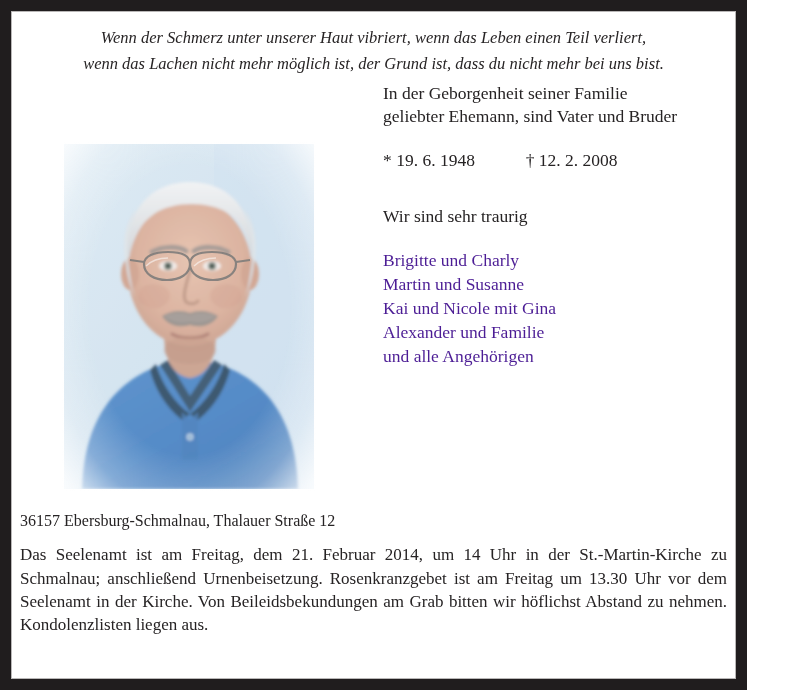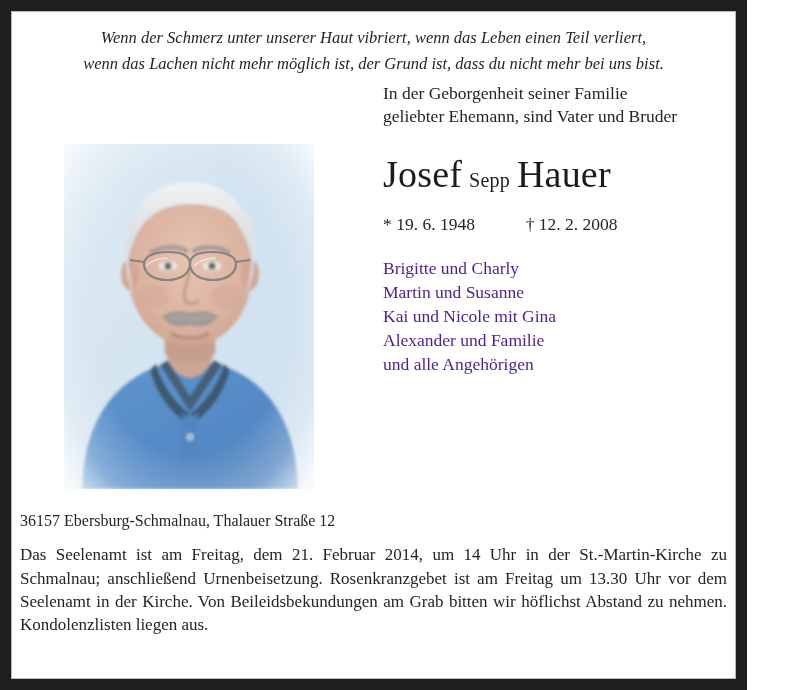--- a/index.html
+++ b/index.html
@@ -254,32 +254,30 @@
         </div>
         <div class="photo-fade"></div>
       </div>
 
       <div class="textcol">
         <div class="intro">
           <span class="iline">In der Geborgenheit seiner Familie</span>
           <span class="iline">geliebter Ehemann, sind Vater und Bruder</span>
         </div>
 
-        <div class="name-line">
-          <span class="name-main">Josef</span><span class="name-nick">Sepp</span><span class="name-main">Hauer</span>
-        </div>
 
         <div class="dates">
           <span>*</span>
           <span>19. 6. 1948</span>
           <span class="gap"></span>
           <span>†</span>
           <span>12. 2. 2008</span>
         </div>
 
+        <div class="sad">Wir sind sehr traurig</div>
 
         <div class="mourners">
           <span class="mline">Brigitte und Charly</span>
           <span class="mline">Martin und Susanne</span>
           <span class="mline">Kai und Nicole mit Gina</span>
           <span class="mline">Alexander und Familie</span>
           <span class="mline">und alle Angehörigen</span>
         </div>
       </div>
     </div>

